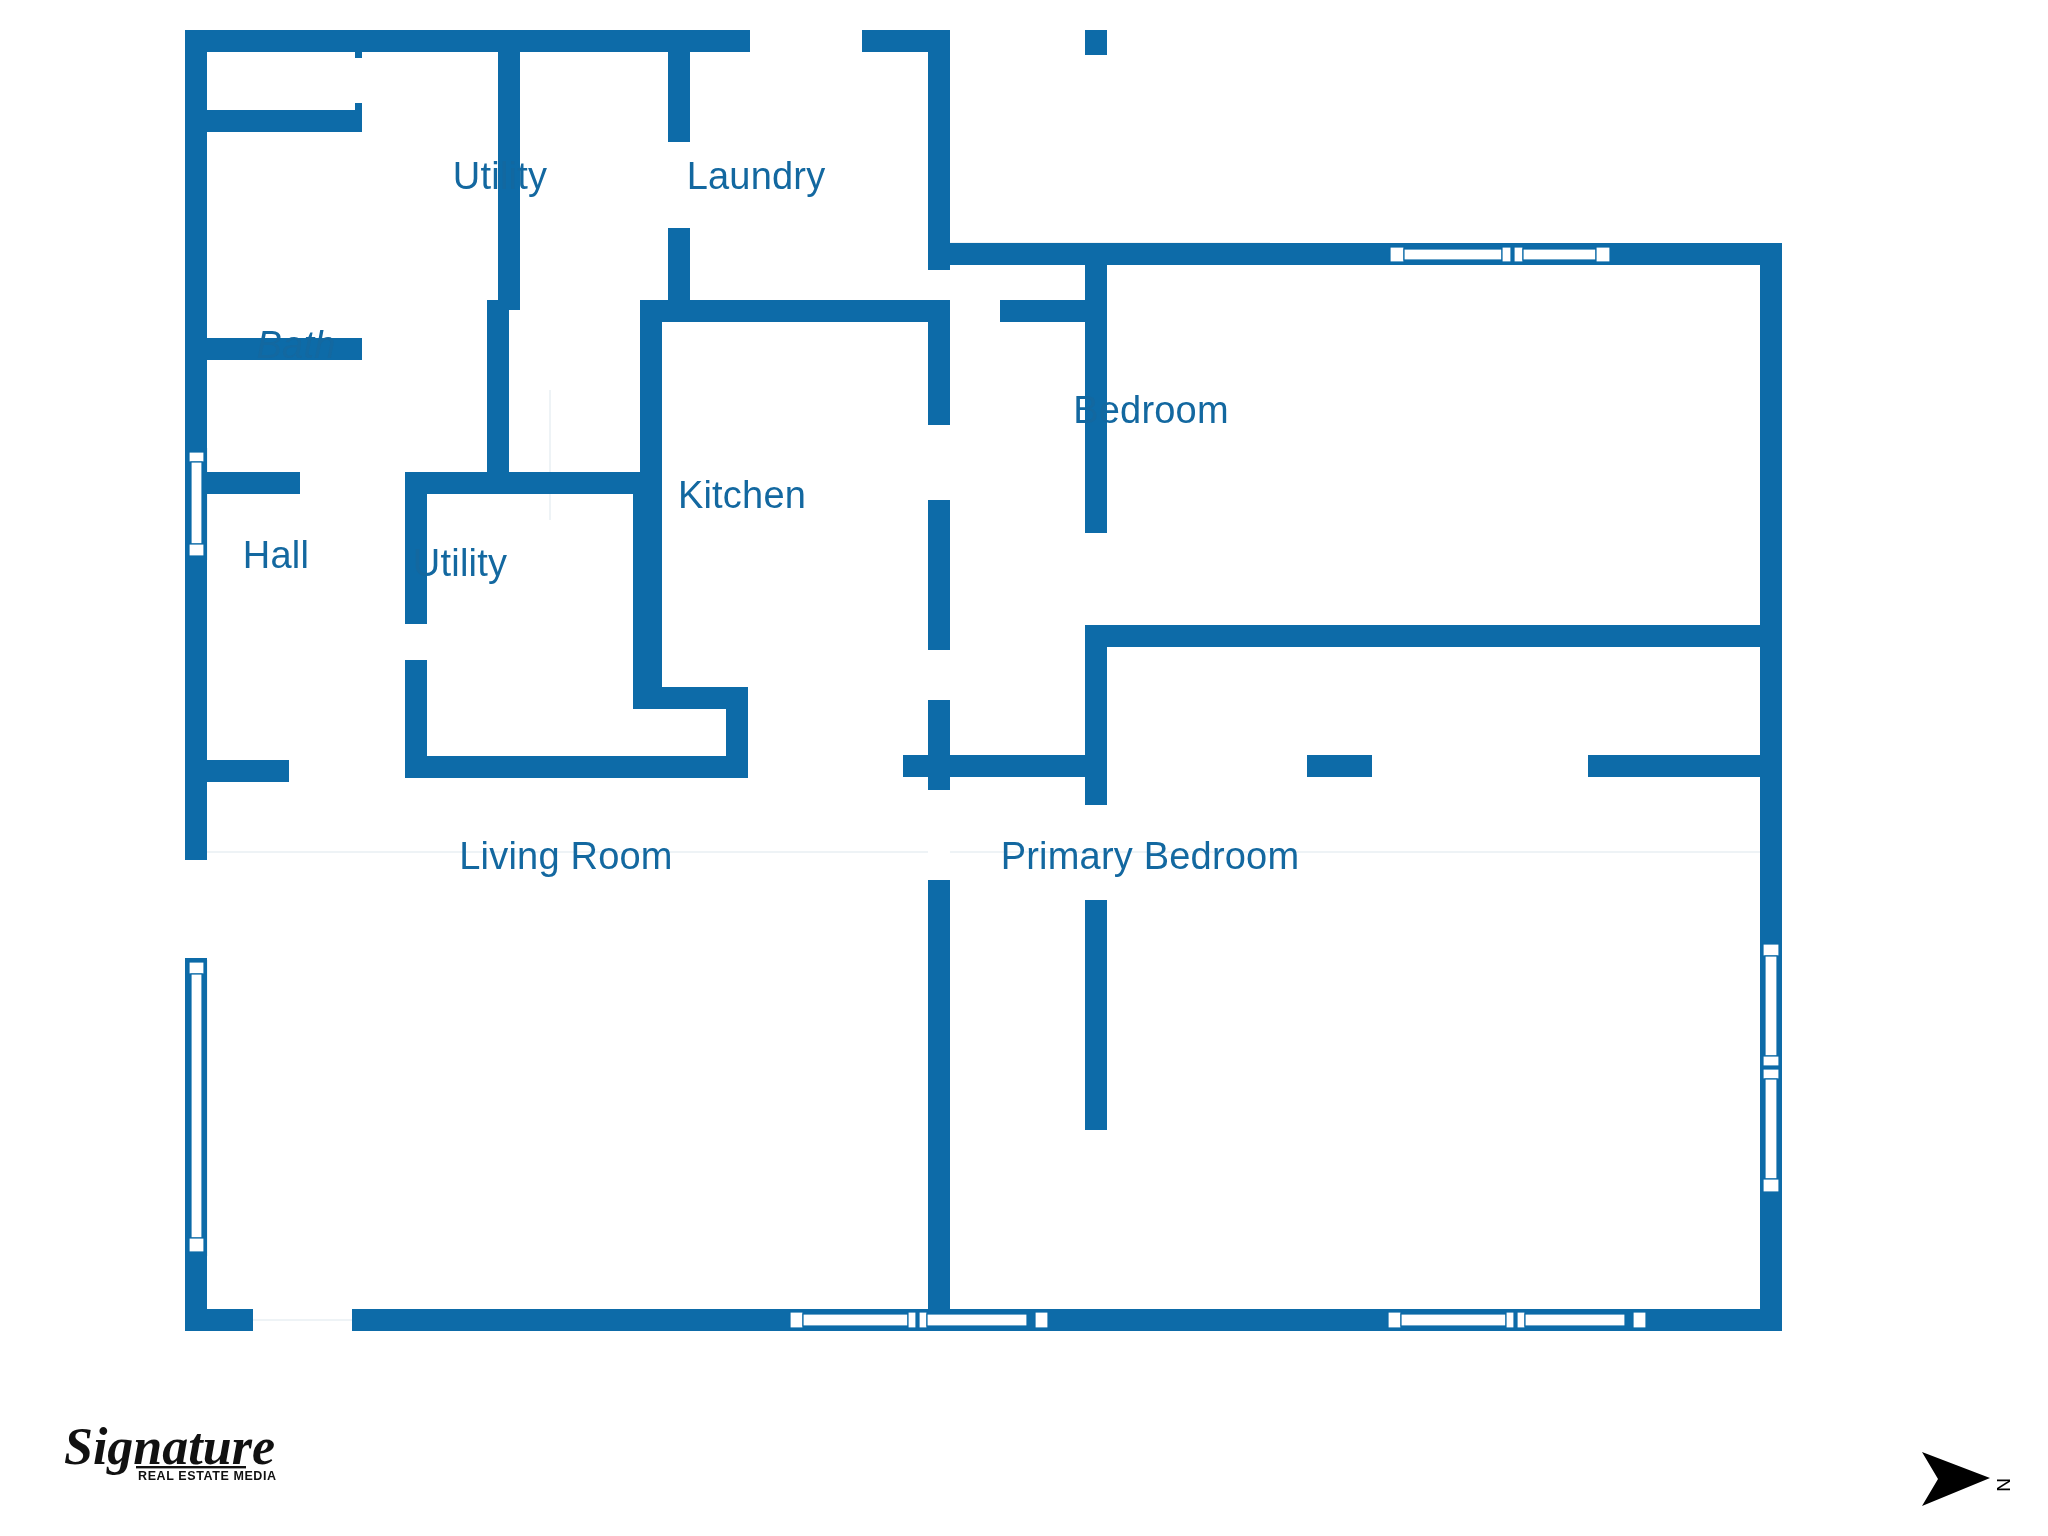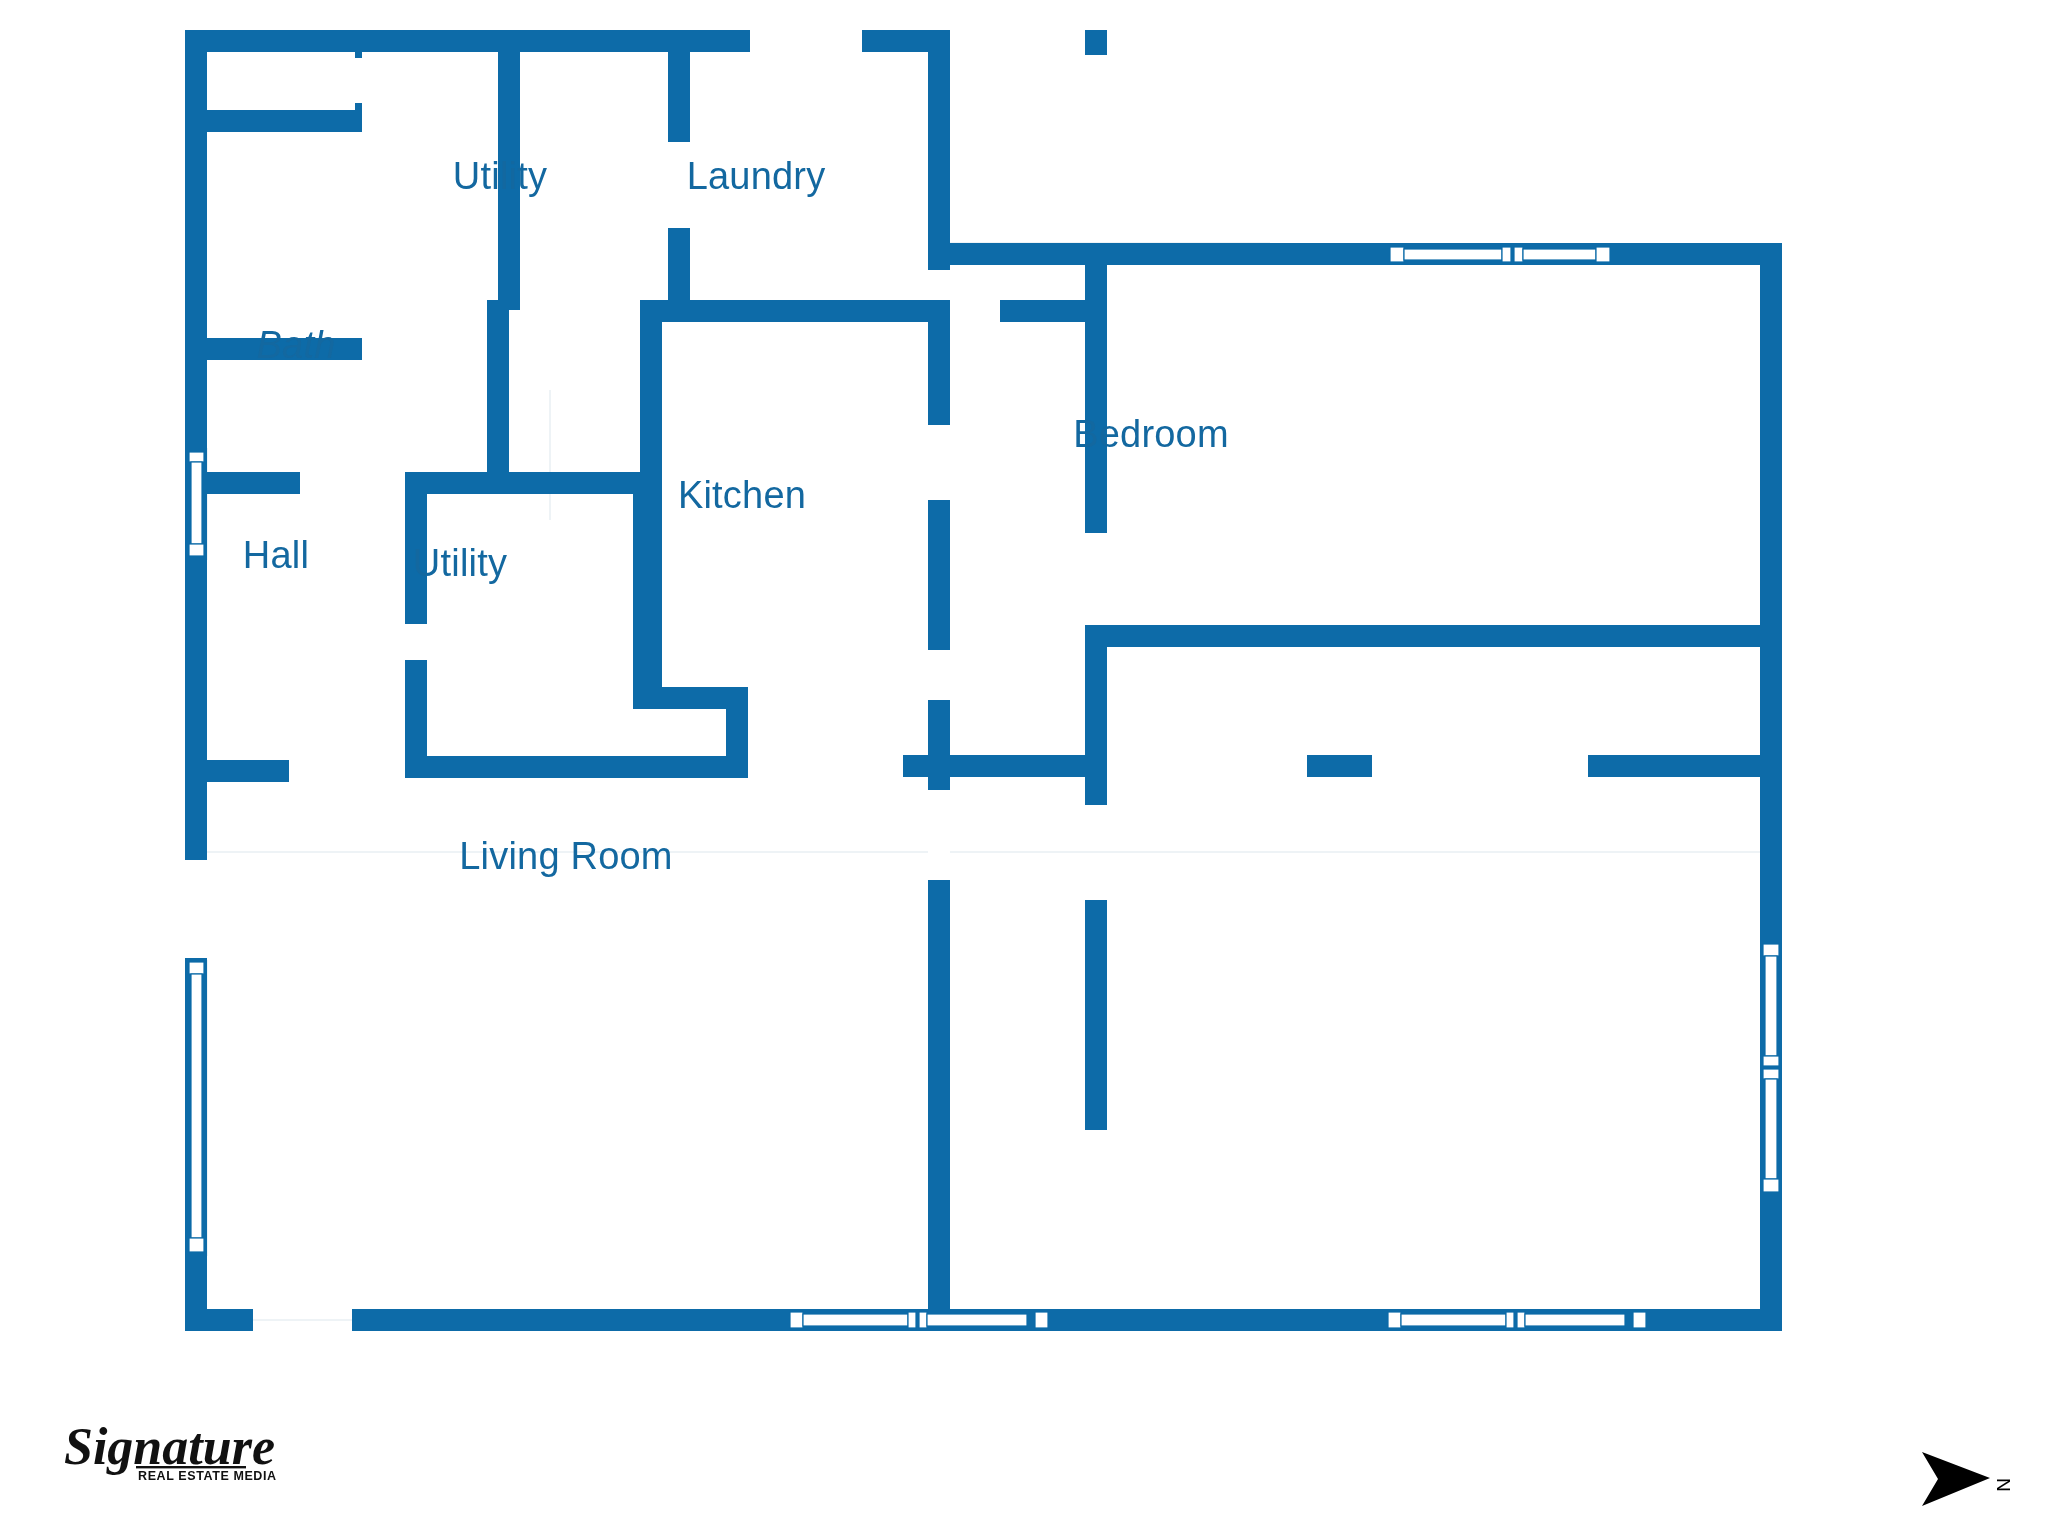--- a/index.html
+++ b/index.html
@@ -264,25 +264,26 @@
         <rect x="1763" y="1179" width="16" height="13" fill="#ffffff" stroke="#0d6ba8" stroke-width="1.2"></rect>
       </g>
 
     </g>
 
   </svg>
 
   <div class="room-label" style="left:500px;  top:176px;">Utility</div>
   <div class="room-label" style="left:756px;  top:176px;">Laundry</div>
   <div class="room-label" style="left:296px;  top:345px;font-style:italic;">Bath</div>
-  <div class="room-label" style="left:1151px; top:434px;">Bedroom</div>
+  <div class="room-label" style="left:1151px; top:410px;">Bedroom</div>
   <div class="room-label" style="left:742px;  top:488px;margin-top:7px;">Kitchen</div>
   <div class="room-label" style="left:276px;  top:555px;">Hall</div>
   <div class="room-label" style="left:460px;  top:563px;">Utility</div>
   <div class="room-label" style="left:566px;  top:856px;">Living Room</div>
+  <div class="room-label" style="left:1150px; top:856px;">Primary Bedroom</div>
 
   <svg id="brand-logo" viewBox="0 0 230 88" xmlns="http://www.w3.org/2000/svg">
     <text x="6" y="56" font-family="Liberation Serif, serif" font-size="52" font-style="italic" font-weight="bold" fill="#111111">Signature</text>
     <rect x="78" y="58" width="110" height="2.4" fill="#111111"></rect>
     <text x="80" y="72" font-family="Liberation Sans, sans-serif" font-size="12.5" font-weight="bold" letter-spacing="0.6" fill="#111111">REAL ESTATE MEDIA</text>
   </svg>
 
 
   <svg id="north-indicator" viewBox="0 0 120 70" xmlns="http://www.w3.org/2000/svg">
     <path d="M4 4 L72 30 L4 58 L20 31 Z" fill="#000000"></path>

